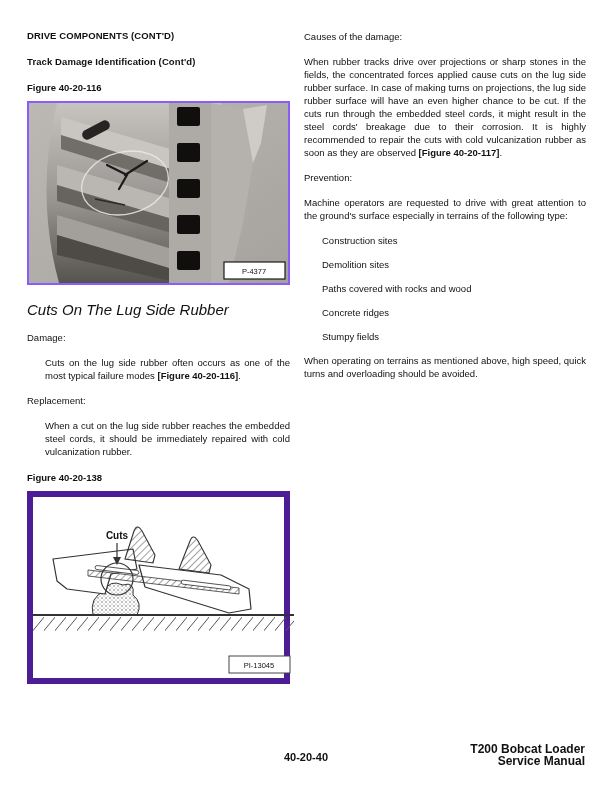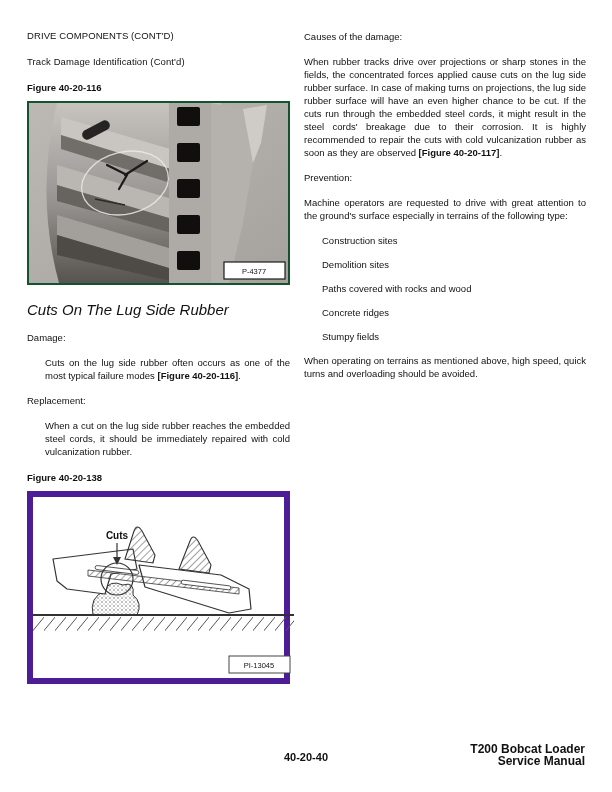--- a/index.html
+++ b/index.html
@@ -8,27 +8,27 @@
     font-family: "Liberation Sans", sans-serif;
     color: #111;
     position: relative;
     overflow: hidden;
   }
   .col { position: absolute; top: 30px; }
   .col-left  { left: 27px;  width: 263px; }
   .col-right { left: 304px; width: 282px; }
 
   .h-bold {
-    font-size: 9.5px; font-weight: normal; margin-bottom: 15px;
+    font-size: 9.5px; font-weight: bold; margin-bottom: 15px;
     letter-spacing: 0.1px;
   }
   .fig-label { font-size: 9.5px; font-weight: bold; margin-bottom: 8px; }
 
   .figure-box {
-    width: 263px; border: 2px solid #14532d; background: #b3b0ac;
+    width: 263px; border: 2px solid #8b5cf6; background: #b3b0ac;
     margin-bottom: 16px; position: relative; line-height: 0;
   }
   .figure-box.line-art { border: 6px solid #4c1d95; background: #fff; }
   .figure-box svg { display: block; }
 
   .caption { font-size: 15px; font-style: italic; margin-bottom: 13px; }
 
   .para { font-size: 9.5px; line-height: 13px; text-align: justify; margin-bottom: 12px; }
   .para.last-block { margin-bottom: 0; }
   .label-line { font-size: 9.5px; line-height: 13px; margin-bottom: 12px; }

